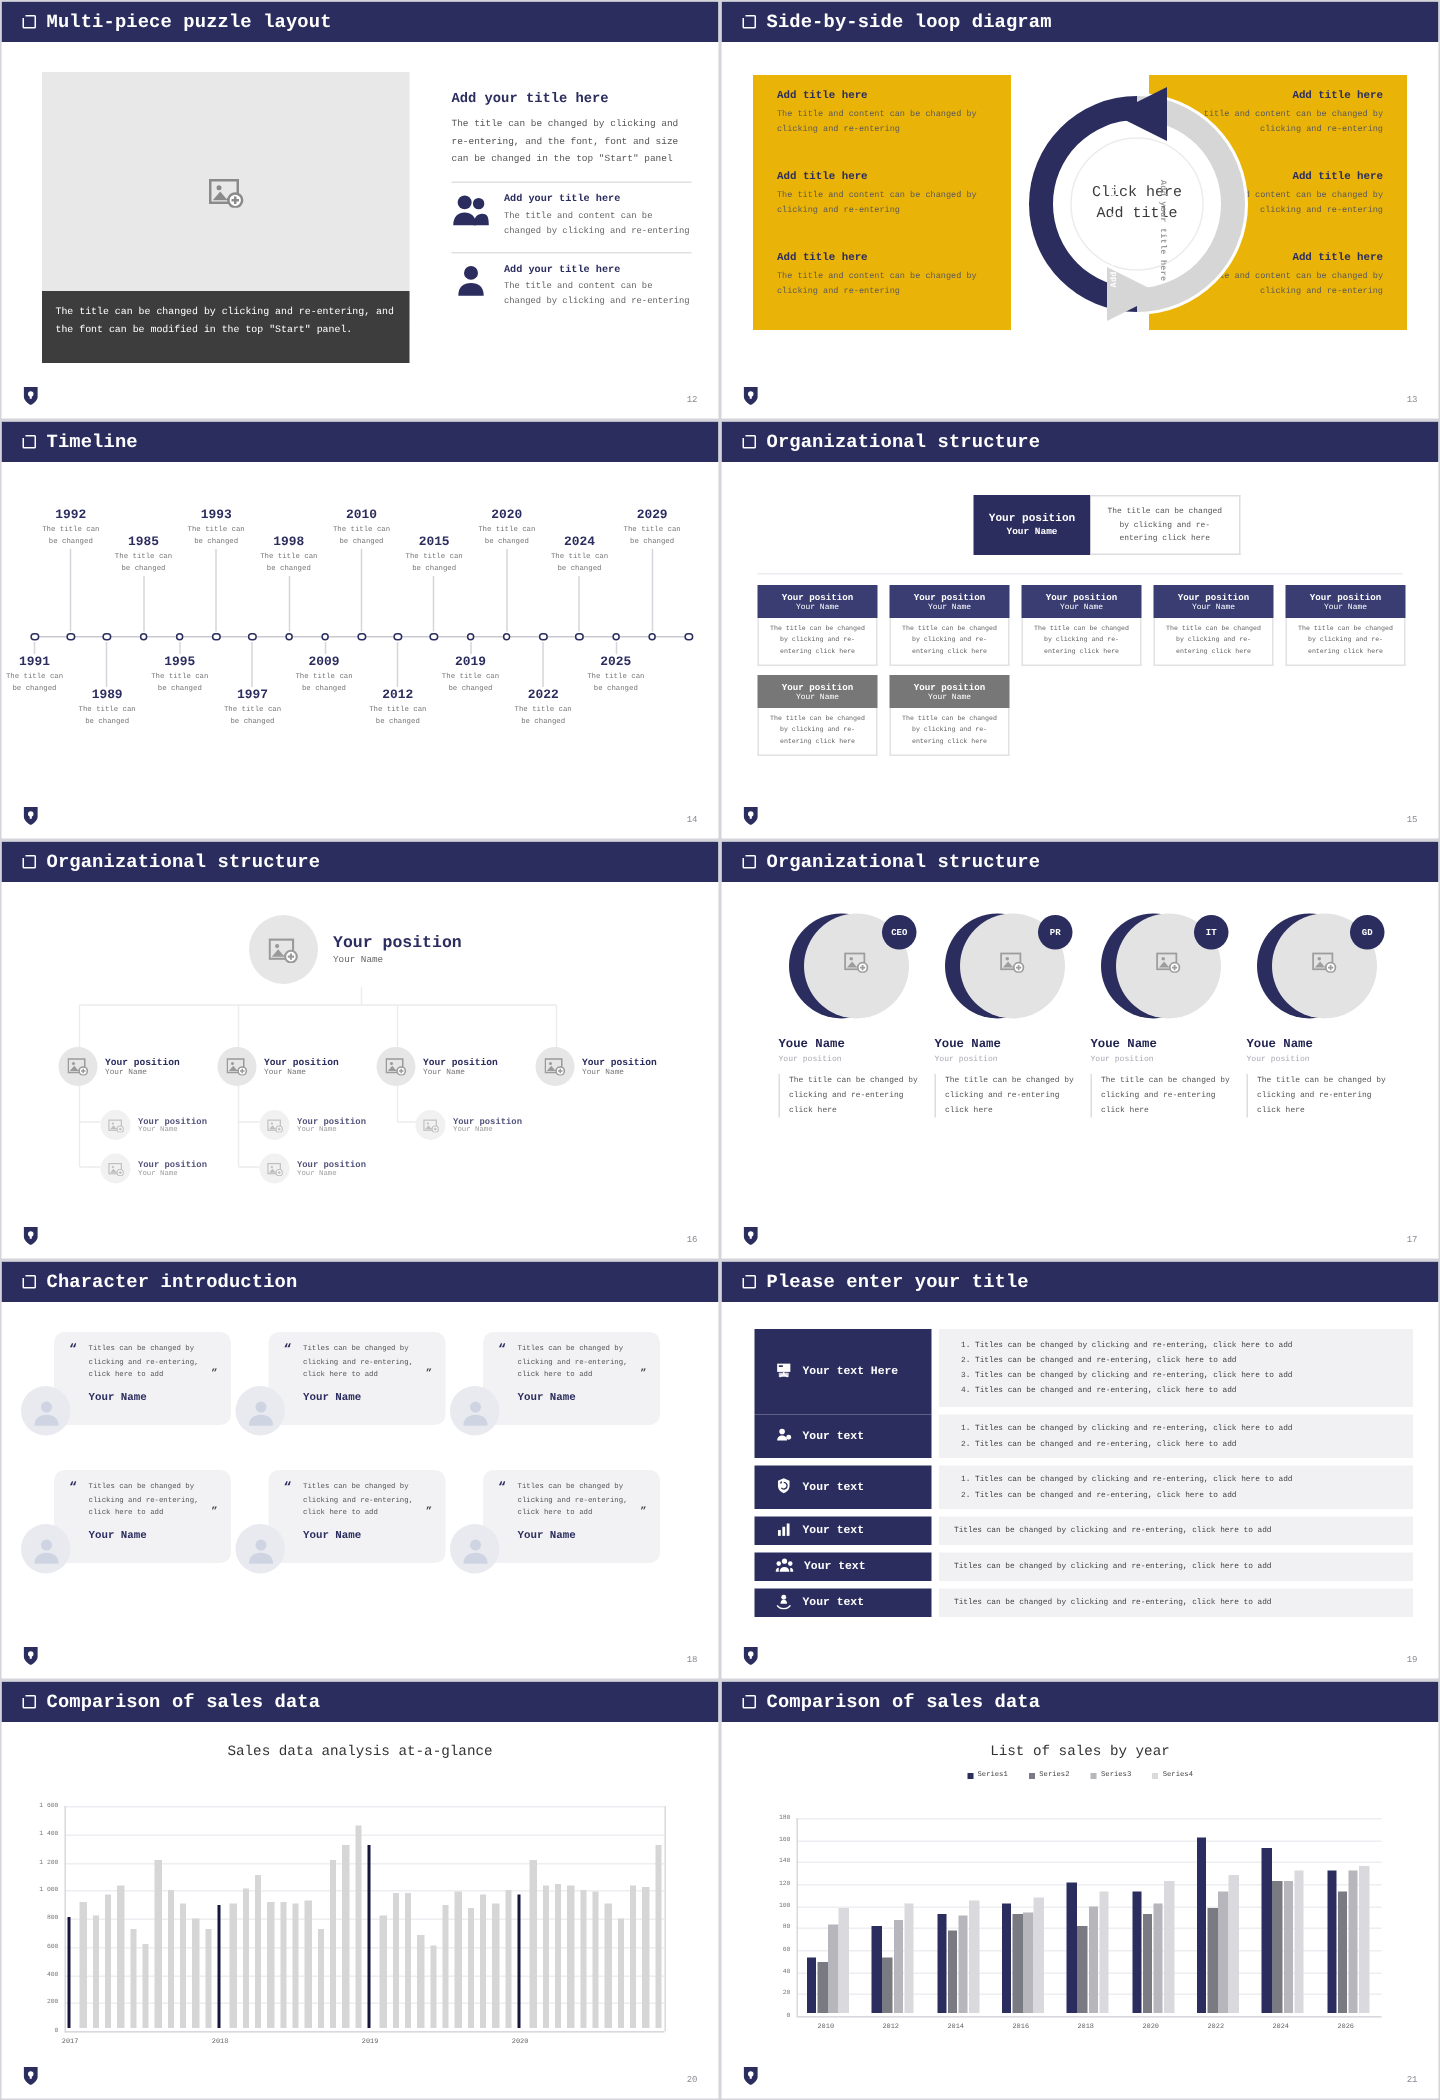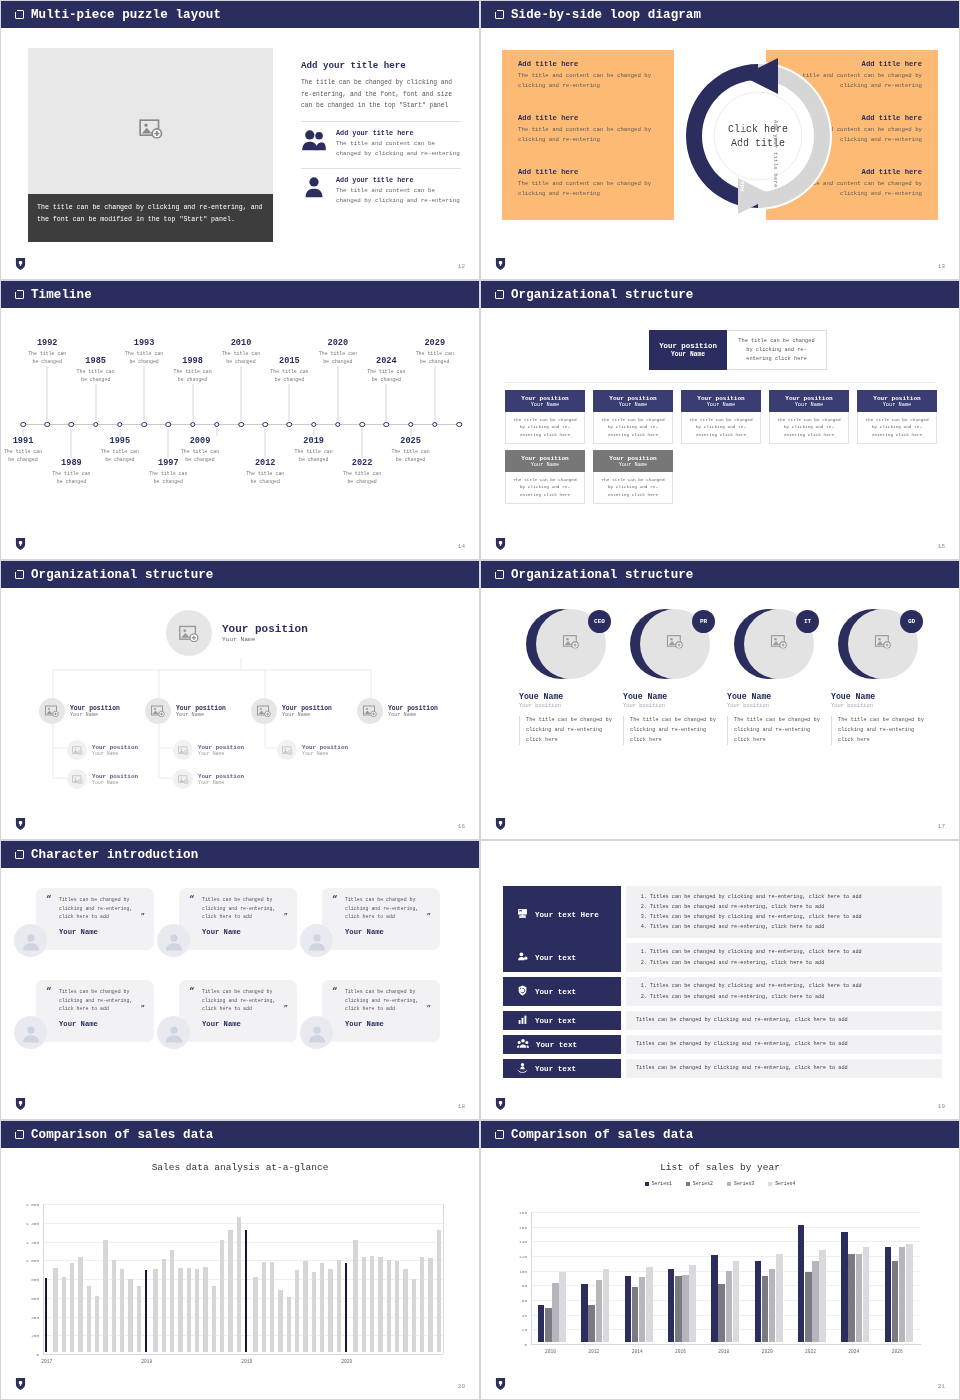--- a/index.html
+++ b/index.html
@@ -27,21 +27,21 @@
   .s12-cap { position:absolute; left:27px; top:166px; width:245px; height:48px; background:#3d3d3d; color:#fff;
              font-size:6.6px; line-height:1.75; padding:8px 9px; }
   .s12-right { position:absolute; left:300px; top:32px; width:160px; }
   .s12-right h2 { font-size:9.2px; color:#2b2d5e; font-weight:bold; margin-bottom:6px; }
   .s12-right p.lead { font-size:6.3px; color:#555; line-height:1.85; }
   .s12-item { display:flex; gap:9px; border-top:1px solid #e0e0e0; padding-top:7px; margin-top:9px; align-items:flex-start;}
   .s12-item .txt h3 { font-size:6.8px; color:#2b2d5e; font-weight:bold; margin-bottom:2px;}
   .s12-item .txt p { font-size:5.9px; color:#666; line-height:1.7;}
 
   
-  .s13-panel { position:absolute; top:22px; width:172px; height:170px; background:#fdba74; }
+  .s13-panel { position:absolute; top:22px; width:172px; height:170px; background:#eab308; }
   .s13-left { left:21px; } .s13-right { right:21px; }
   .s13-blk { position:absolute; width:140px; }
   .s13-blk h3 { font-size:7.2px; color:#2b2d5e; font-weight:bold; margin-bottom:3px;}
   .s13-blk p { font-size:5.7px; color:#5a5a5a; line-height:1.75;}
   .s13-center { position:absolute; left:197px; top:18px; width:160px; height:180px; }
   .s13-click { position:absolute; left:50%; top:50%; transform:translate(-50%,-50%); text-align:center;
                font-size:10px; color:#3a3a3a; line-height:1.35; white-space:nowrap;}
   .s13-vert { position:absolute; font-size:5.6px; color:#fff; font-weight:bold; letter-spacing:.2px;}
   .s13-vertL { left:61px; top:78px; writing-mode:vertical-rl; transform:rotate(180deg); }
   .s13-vertR { right:59px; top:74px; writing-mode:vertical-rl; color:#fff;}
@@ -316,21 +316,21 @@
         <div class="tl-lbl" style="left:118.88888888888889px;top:128px">
       <div class="yr">1995</div>
       <div class="sub">The title can<br>be changed</div>
         </div>
         <div class="tl-stem" style="left:118.88888888888889px;top:120px;height:8px"></div>
         <div class="tl-lbl" style="left:167.33333333333331px;top:150px">
       <div class="yr">1997</div>
       <div class="sub">The title can<br>be changed</div>
         </div>
         <div class="tl-stem" style="left:167.33333333333331px;top:120px;height:30px"></div>
-        <div class="tl-lbl" style="left:199px;top:128px">
+        <div class="tl-lbl" style="left:215px;top:128px">
       <div class="yr">2009</div>
       <div class="sub">The title can<br>be changed</div>
         </div>
         <div class="tl-stem" style="left:215.77777777777777px;top:120px;height:8px"></div>
         <div class="tl-lbl" style="left:264.22222222222223px;top:150px">
       <div class="yr">2012</div>
       <div class="sub">The title can<br>be changed</div>
         </div>
         <div class="tl-stem" style="left:264.22222222222223px;top:120px;height:30px"></div>
         <div class="tl-lbl" style="left:312.66666666666663px;top:128px">
@@ -787,20 +787,24 @@
     </div>
       </div>
       <div class="shield"><svg viewBox="0 0 24 30" width="11" height="14">
           <path d="M2 2h20v14c0 7-10 12-10 12S2 23 2 16z" fill="#2b2d5e"></path>
           <circle cx="12" cy="12" r="4" fill="#fff"></circle>
           <rect x="10.5" y="12" width="3" height="7" fill="#fff"></rect>
         </svg></div>
   <div class="pgnum">18</div>
     </div>
     <div class="slide">
+      <div class="hdr">
+    <span class="sq"></span>
+    <h1>Please enter your title</h1>
+      </div>
       <div class="body">
         <div class="s19-row" style="top:18px;height:52px">
       <div class="s19-btn" style="height:57px">
         <span><svg viewBox="0 0 20 20" width="11" height="11">
                 <rect x="2" y="2" width="16" height="10" fill="#fff"></rect>
                 <rect x="4" y="4" width="5" height="2" fill="#2b2d5e"></rect>
                 <path d="M10 12v4M5 18l5-3 5 3" stroke="#fff" stroke-width="1.6" fill="none"></path>
                 <rect x="4" y="13" width="12" height="5" fill="#fff" opacity=".8"></rect>
               </svg></span>
         <span class="t">Your text Here</span>

